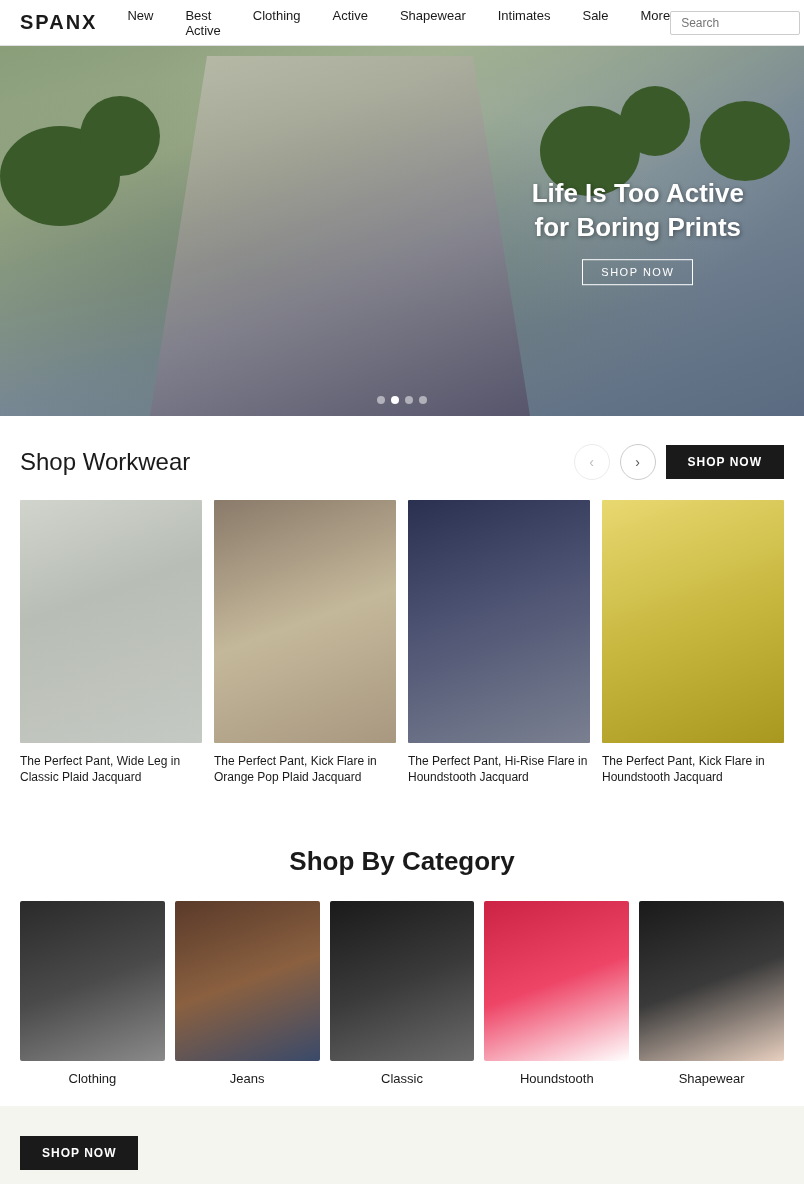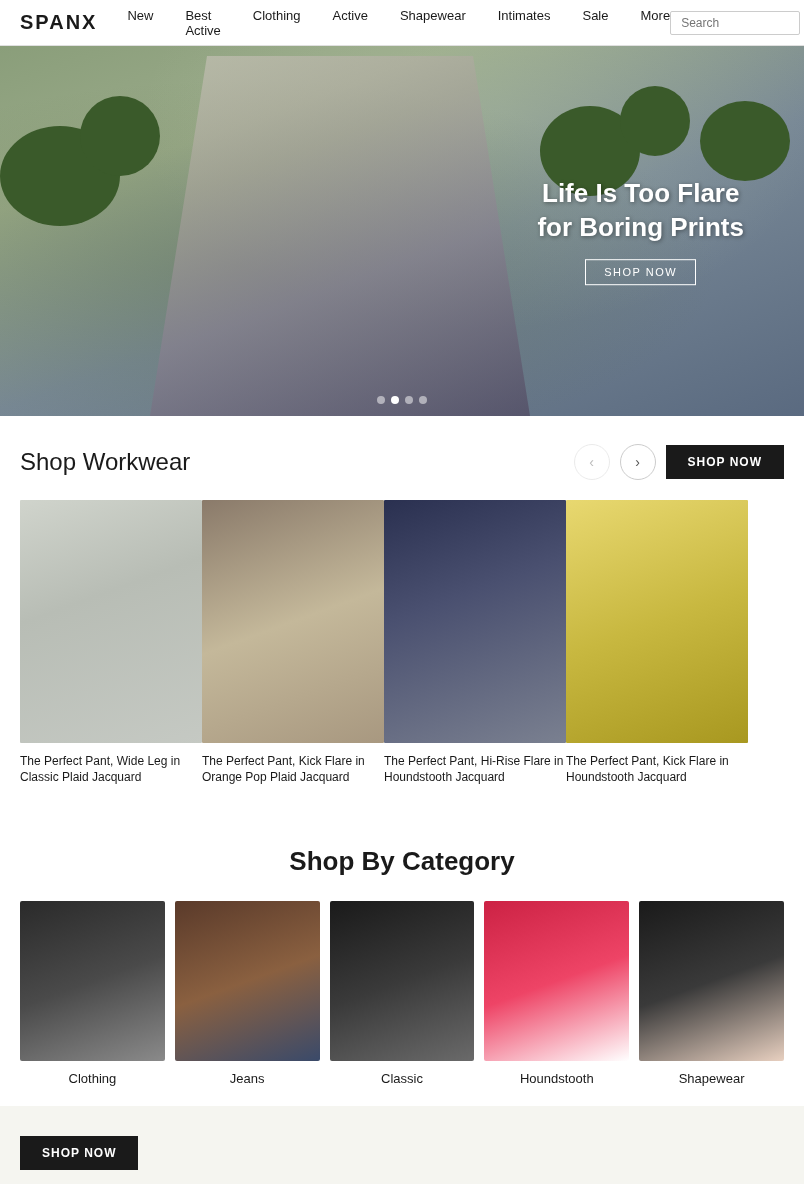--- a/index.html
+++ b/index.html
@@ -164,20 +164,21 @@
       letter-spacing: 1px;
       cursor: pointer;
       border: none;
       text-transform: uppercase;
       font-weight: 600;
     }
 
     
     .product-scroll {
       display: flex;
+      gap: 12px;
       overflow: hidden;
       padding-bottom: 10px;
     }
     .product-card {
       flex: 0 0 calc(25% - 9px);
       cursor: pointer;
     }
     .product-image {
       width: 100%;
       aspect-ratio: 3/4;
@@ -280,21 +281,21 @@
   <div class="hero-bush" style="left:80px;top:50px;width:80px;height:80px;"></div>
   <div class="hero-bush" style="left:540px;top:60px;width:100px;height:90px;"></div>
   <div class="hero-bush" style="left:620px;top:40px;width:70px;height:70px;"></div>
   <div class="hero-bush" style="left:700px;top:55px;width:90px;height:80px;"></div>
 
   <div style="position:absolute;left:150px;top:10px;width:380px;height:360px;opacity:0.7;
     background:linear-gradient(160deg,#c8c4b8 0%,#a8a49a 30%,#888090 60%,#504860 100%);
     clip-path:polygon(15% 0%,85% 0%,100% 100%,0% 100%);"></div>
   <div class="hero-overlay">
     <div class="hero-title">
-      <span>Life Is Too Flare</span><br>
+      <span>Life Is Too Active</span><br>
       <span>for Boring Prints</span>
     </div>
     <button class="hero-cta">SHOP NOW</button>
   </div>
   <div class="hero-dots">
     <div class="hero-dot"></div>
     <div class="hero-dot active"></div>
     <div class="hero-dot"></div>
     <div class="hero-dot"></div>
   </div>

